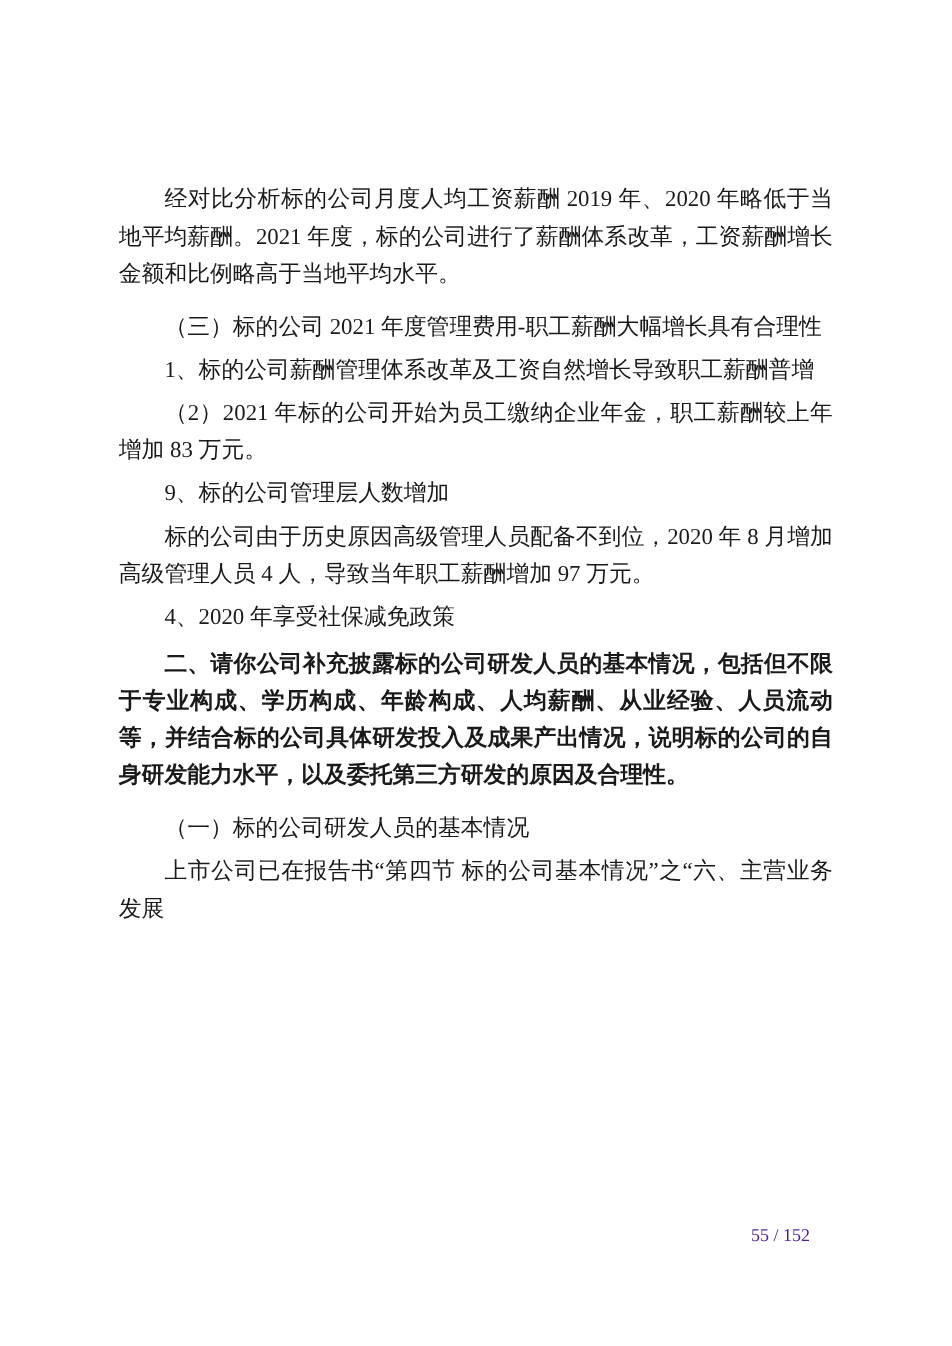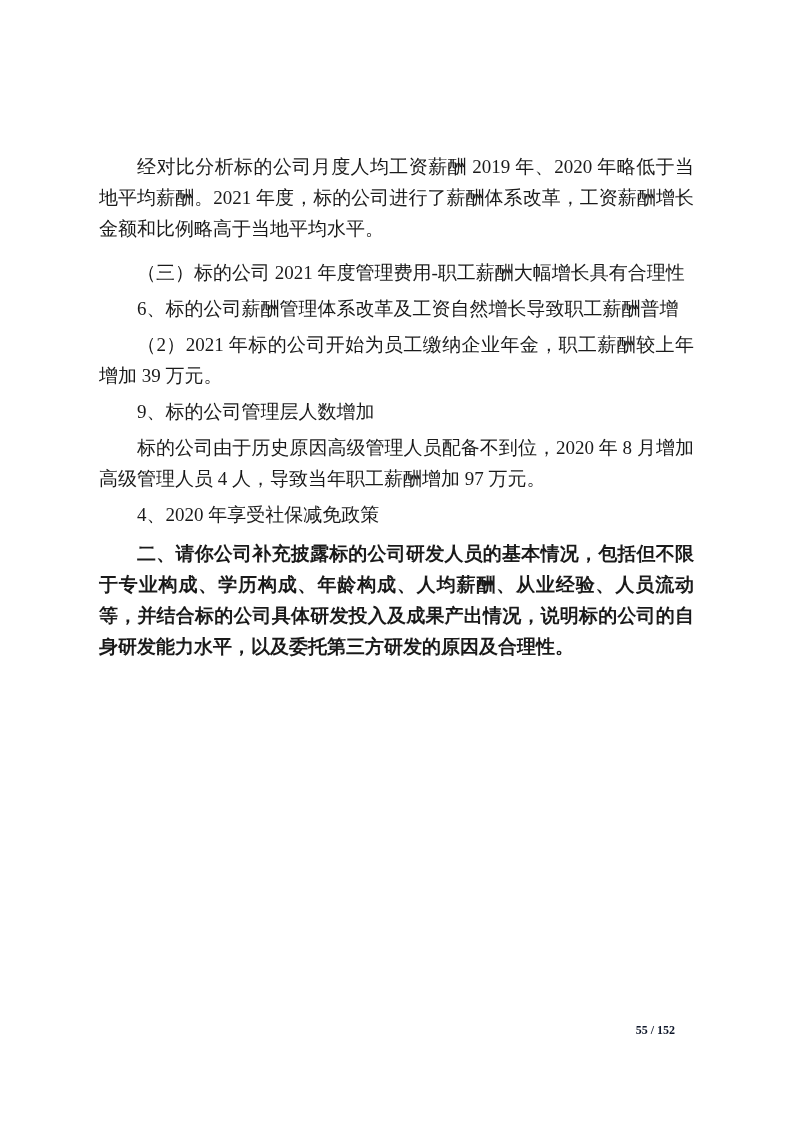--- a/index.html
+++ b/index.html
@@ -40,35 +40,37 @@
     margin: 13px 0 5px 0;
   }
   .content p.bold-body {
     font-weight: bold;
     margin: 8px 0 6px 0;
   }
   .page-footer {
     position: absolute;
     top: 1020px;
     right: 118px;
-    font-size: 12px;
-    font-weight: bold;
+    font-size: 15px;
+    font-weight: normal;
     line-height: 20px;
     font-family: "Liberation Serif", "DejaVu Serif", serif;
-    color: #0f172a;
+    color: #4c1d95;
   }
 </style>
 </head>
 <body>
 
 <div class="page">
   <div class="content">
     <p class="body">经对比分析标的公司月度人均工资薪酬 2019 年、2020 年略低于当地平均薪酬。2021 年度，标的公司进行了薪酬体系改革，工资薪酬增长金额和比例略高于当地平均水平。</p>
     <p class="heading">（三）标的公司 2021 年度管理费用-职工薪酬大幅增长具有合理性</p>
-    <p class="body">6、标的公司薪酬管理体系改革及工资自然增长导致职工薪酬普增</p>
-    <p class="body">（2）2021 年标的公司开始为员工缴纳企业年金，职工薪酬较上年增加 39 万元。</p>
+    <p class="body">1、标的公司薪酬管理体系改革及工资自然增长导致职工薪酬普增</p>
+    <p class="body">（2）2021 年标的公司开始为员工缴纳企业年金，职工薪酬较上年增加 83 万元。</p>
     <p class="body">9、标的公司管理层人数增加</p>
     <p class="body">标的公司由于历史原因高级管理人员配备不到位，2020 年 8 月增加高级管理人员 4 人，导致当年职工薪酬增加 97 万元。</p>
     <p class="body">4、2020 年享受社保减免政策</p>
     <p class="bold-body">二、请你公司补充披露标的公司研发人员的基本情况，包括但不限于专业构成、学历构成、年龄构成、人均薪酬、从业经验、人员流动等，并结合标的公司具体研发投入及成果产出情况，说明标的公司的自身研发能力水平，以及委托第三方研发的原因及合理性。</p>
+    <p class="heading">（一）标的公司研发人员的基本情况</p>
+    <p class="body">上市公司已在报告书“第四节 标的公司基本情况”之“六、主营业务发展</p>
   </div>
   <div class="page-footer">55 / 152</div>
 </div>
 
 </body></html>

